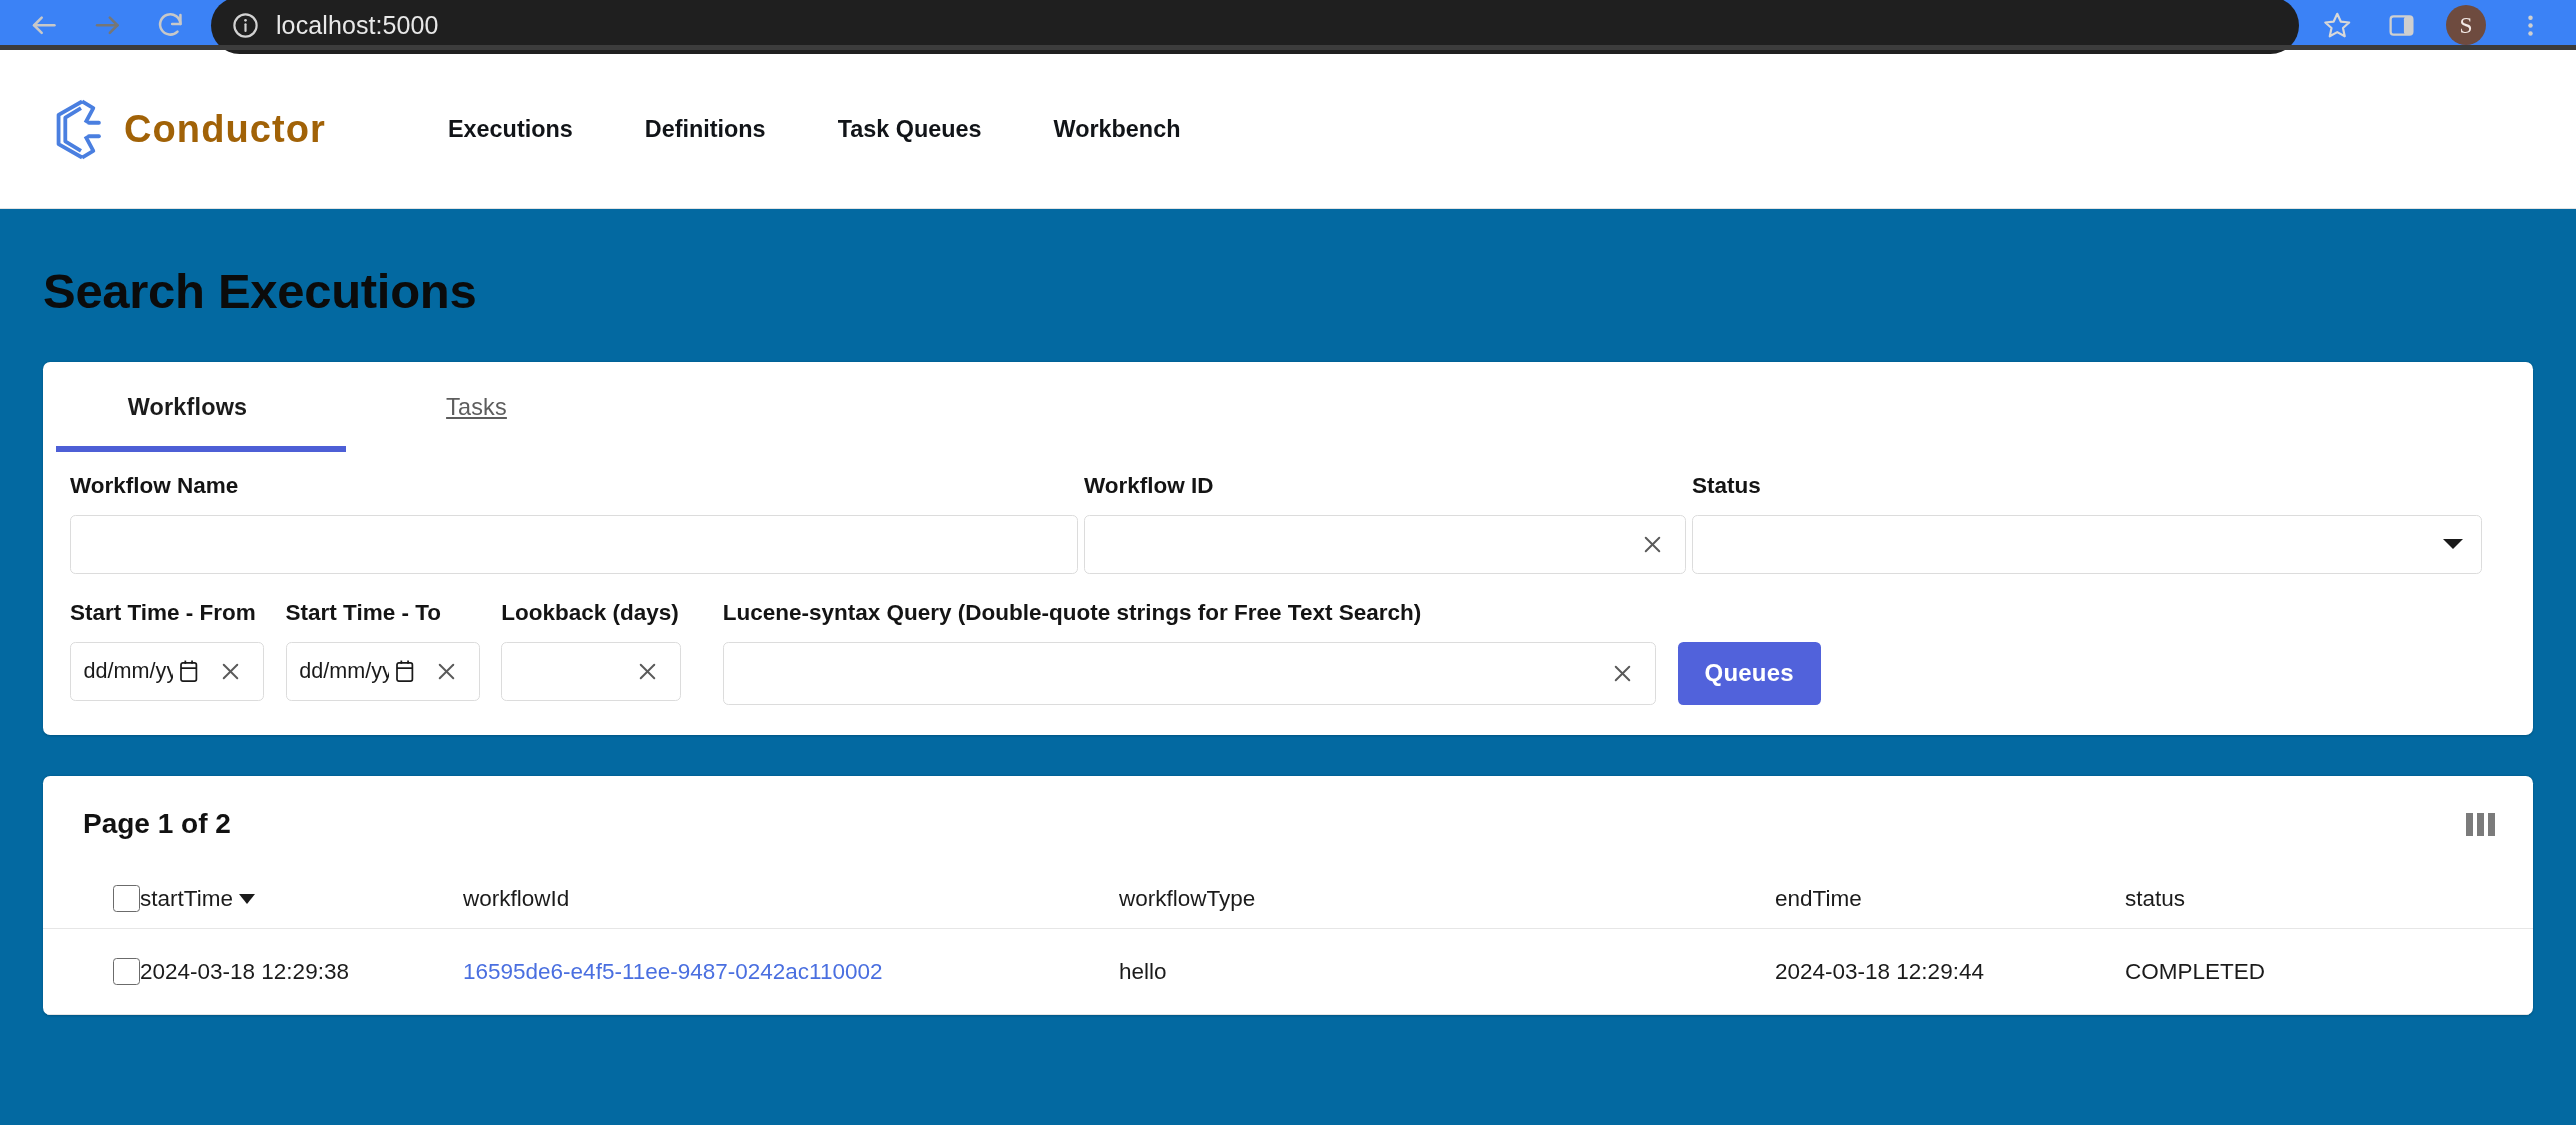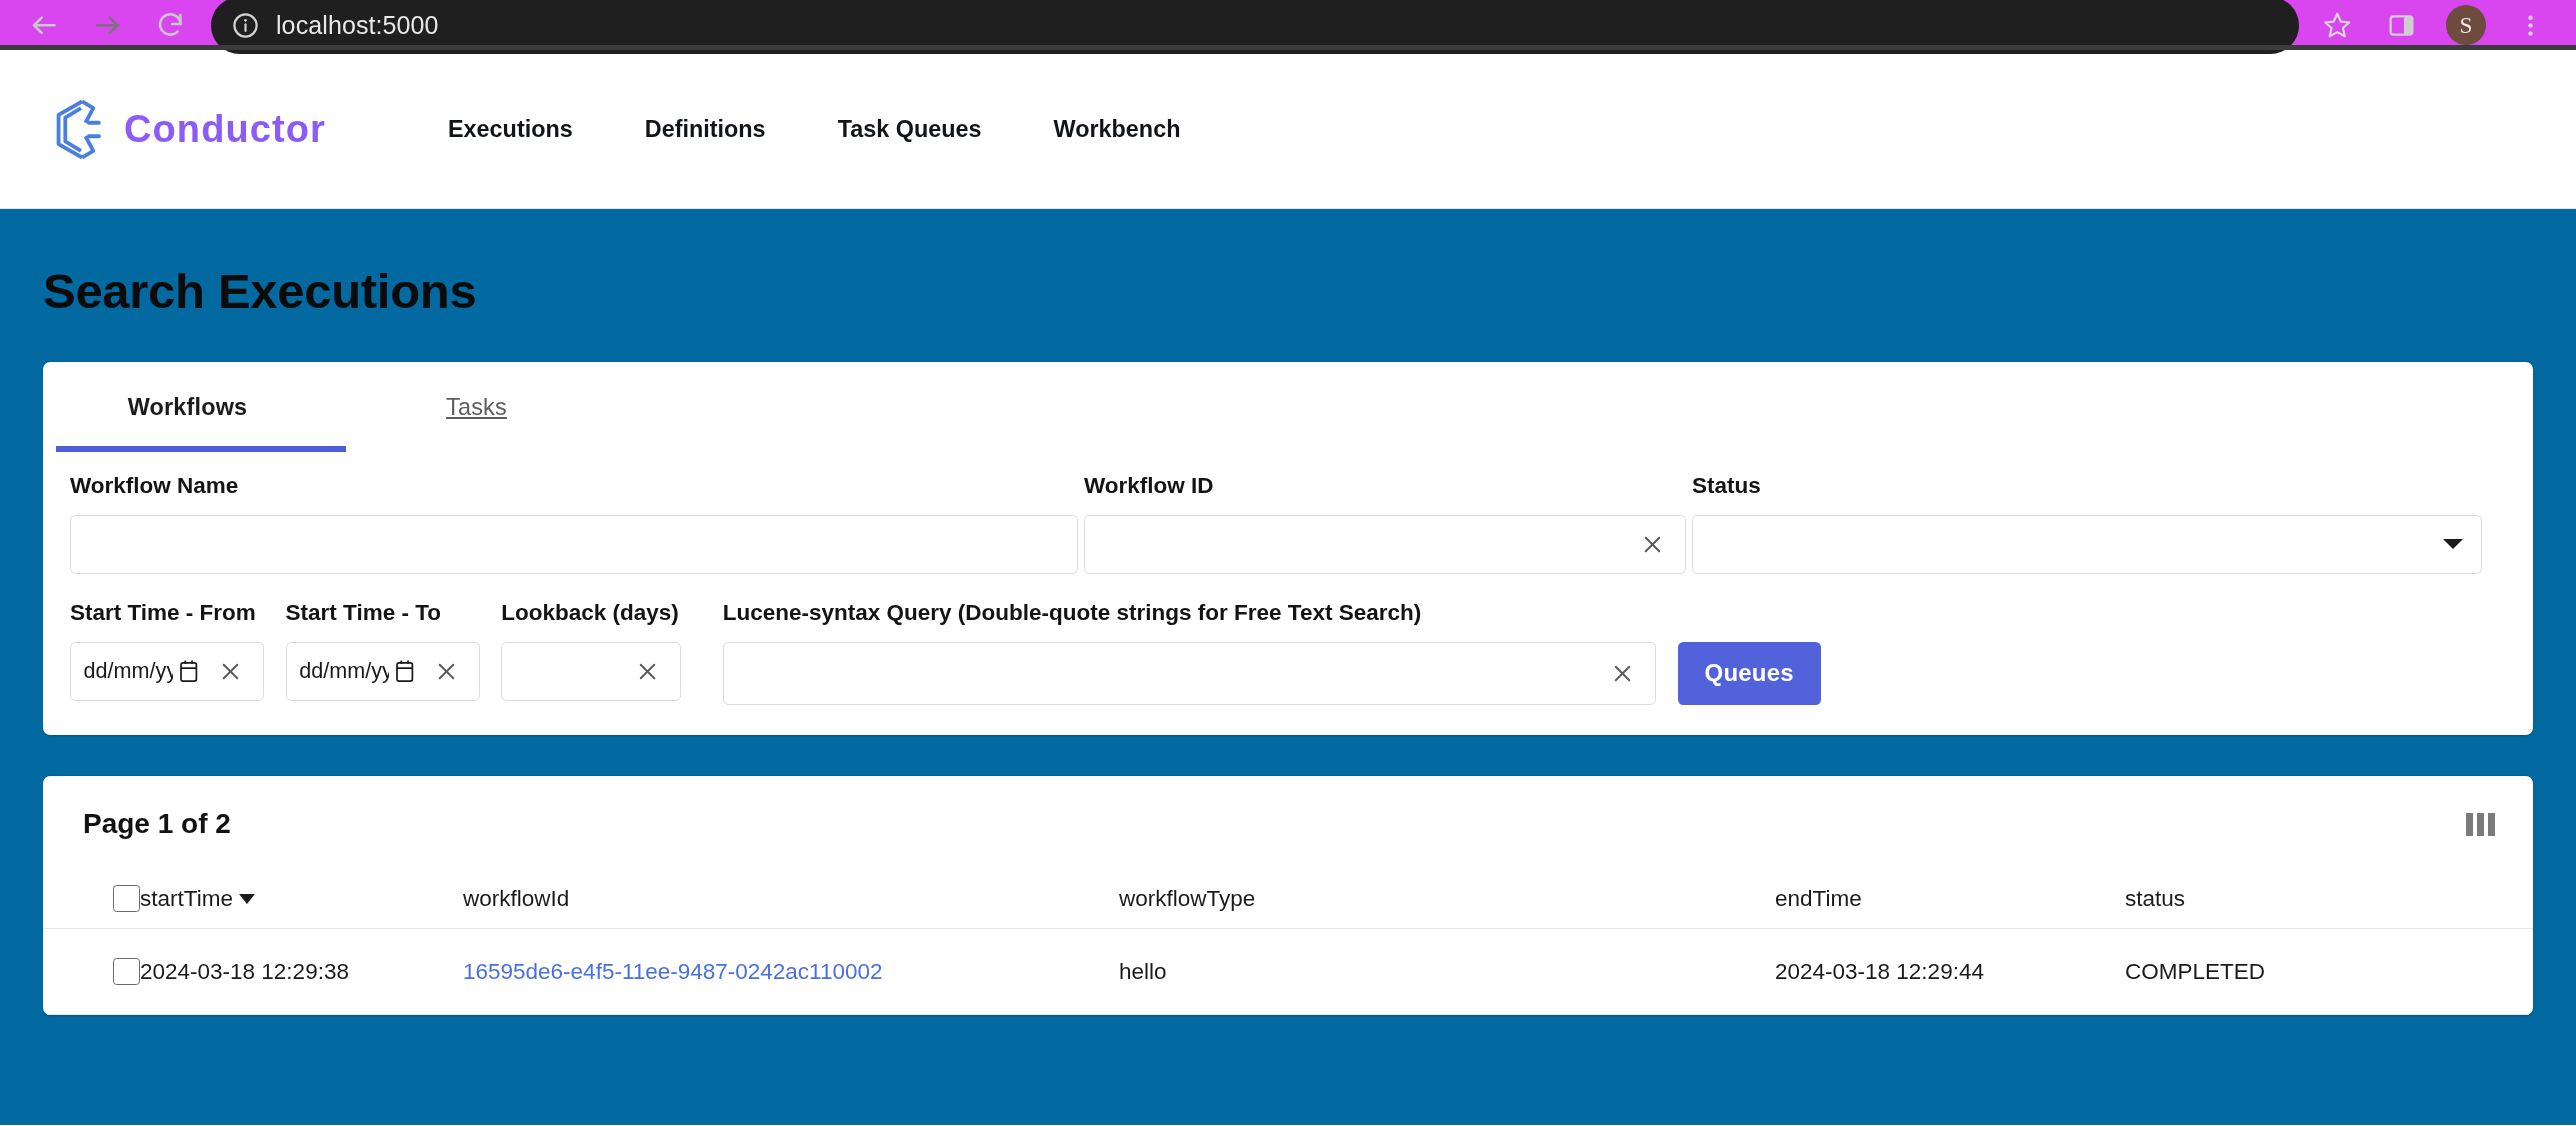--- a/index.html
+++ b/index.html
@@ -7,21 +7,21 @@
   html, body {
     width: 2576px; height: 1126px;
     font-family: "Liberation Sans", sans-serif;
     background: #ffffff;
     overflow: hidden;
   }
 
   
   .browser-chrome {
     height: 50px;
-    background: #d946ef;
+    background: #3b82f6;
     display: flex;
     align-items: center;
     padding: 0 16px;
     position: relative;
   }
   .nav-btns { display: flex; align-items: center; gap: 7.2px; }
   .nav-btn {
     width: 56px; height: 56px;
     display: flex; align-items: center; justify-content: center;
     border-radius: 50%;
@@ -78,21 +78,21 @@
     align-items: center;
     padding-left: 47px;
     border-bottom: 0.9px solid #e3e3e3;
   }
   .brand { display: flex; align-items: center; gap: 18px; }
   .brand-mark { width: 59px; height: 65px; display: block; }
   .brand-name {
     font-size: 38px;
     font-weight: 700;
     letter-spacing: 1.1px;
-    color: #8b5cf6;
+    color: #a16207;
   }
   .main-nav {
     display: flex;
     align-items: center;
     margin-left: 86px;
     gap: 0;
   }
   .nav-item {
     font-size: 23.4px;
     font-weight: 700;

